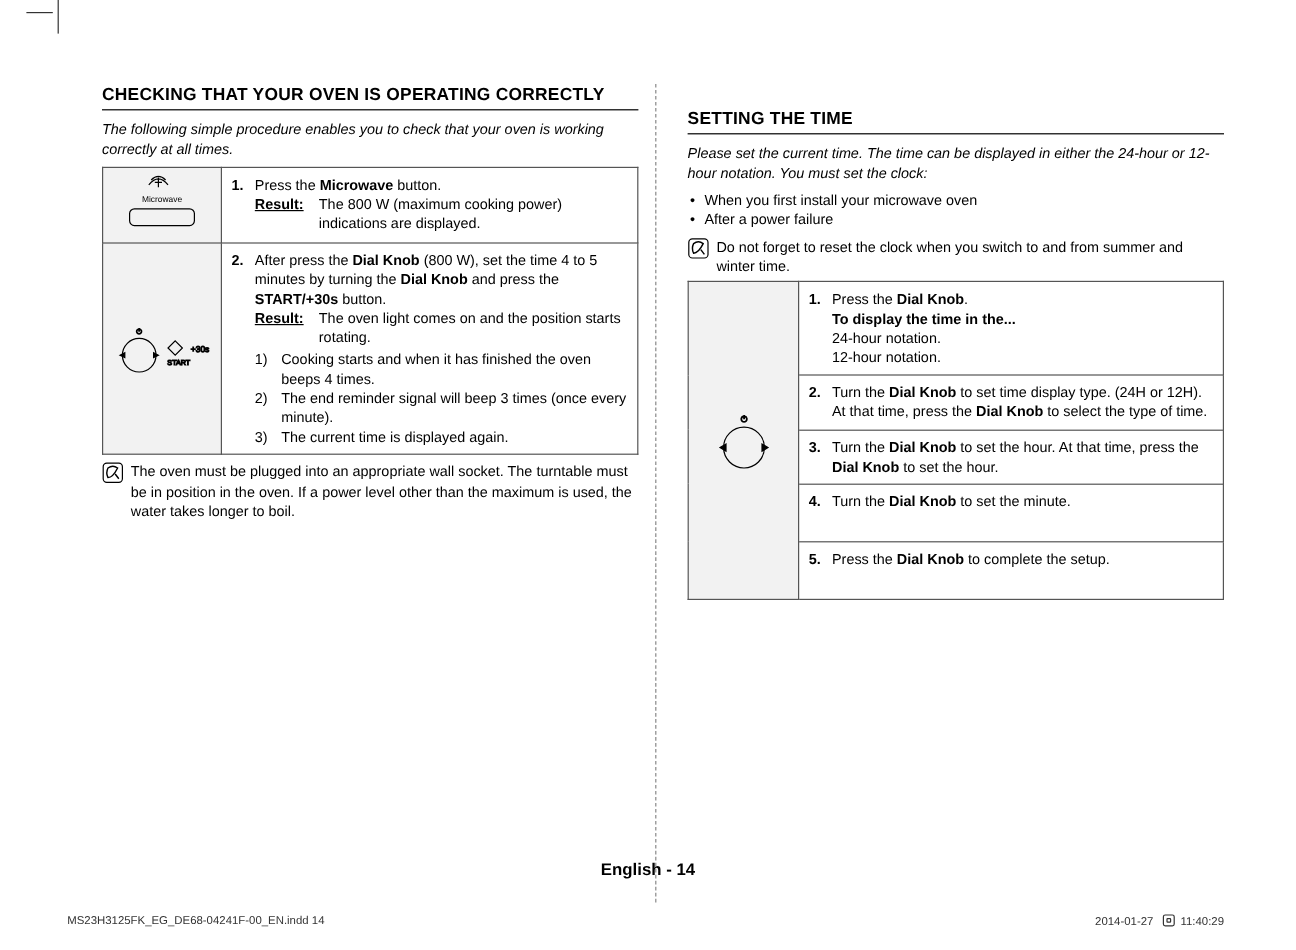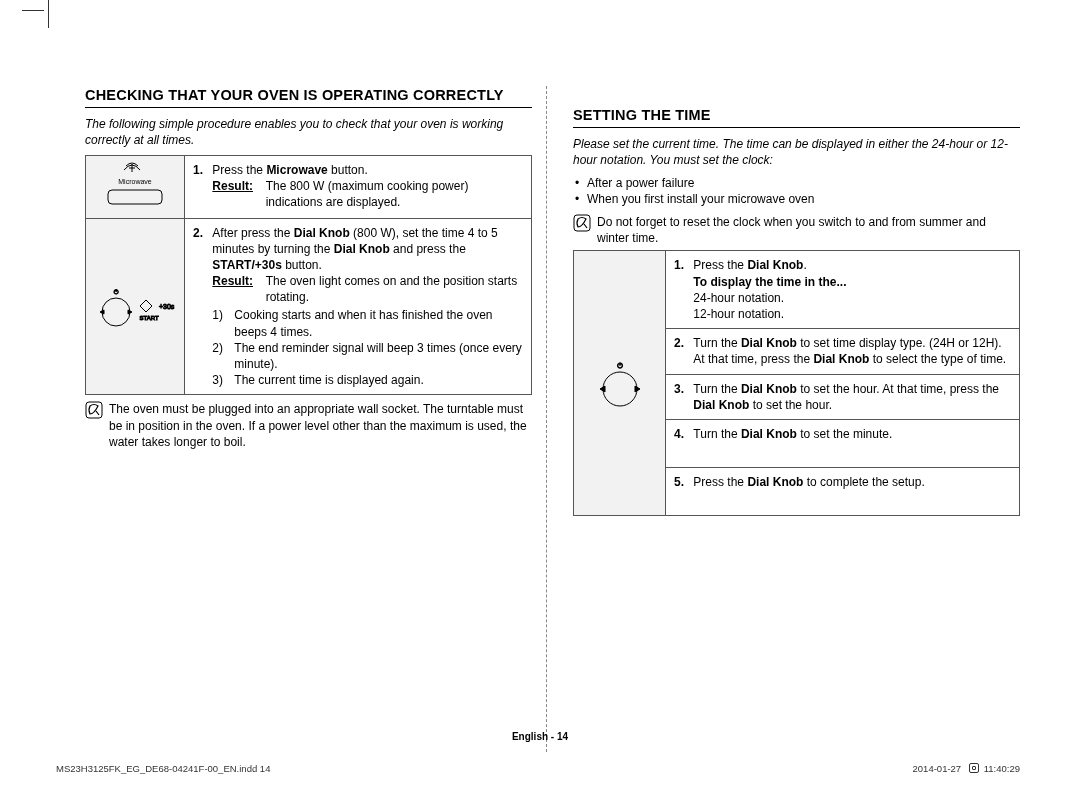--- a/index.html
+++ b/index.html
@@ -33,21 +33,20 @@
     left: 85px;
     top: 70px;
     right: 60px;
     bottom: 40px;
     display: flex;
     gap: 26px;
   }
   .col {
     flex: 1;
     min-width: 0;
-    margin-top: 16px;
   }
   .col-left { border-right: 1px dashed #888; padding-right: 14px; }
 
   h2.section {
     font-size: 14.5px;
     font-weight: 700;
     border-bottom: 1.5px solid #000;
     padding-bottom: 3px;
     margin-bottom: 8px;
     line-height: 1.25;
@@ -92,23 +91,23 @@
   }
   .note .note-icon {
     flex: 0 0 18px;
     height: 18px;
   }
   .note .note-icon svg { width: 18px; height: 18px; }
 
   .footer-center {
     position: absolute;
     left: 0; right: 0;
-    bottom: 50px;
+    bottom: 60px;
     text-align: center;
-    font-size: 10px;
+    font-size: 14px;
     font-weight: 700;
   }
   .imprint {
     position: absolute;
     left: 56px;
     right: 60px;
     bottom: 18px;
     display: flex;
     justify-content: space-between;
     font-size: 9.5px;
@@ -200,22 +199,22 @@
       </span>
       <span>The oven must be plugged into an appropriate wall socket. The turntable must be in position in the oven. If a power level other than the maximum is used, the water takes longer to boil.</span>
     </div>
   </div>
 
   <div class="col">
     <div style="height:20px"></div>
     <h2 class="section">SETTING THE TIME</h2>
     <p>Please set the current time. The time can be displayed in either the 24-hour or 12-hour notation. You must set the clock:</p>
     <ul class="bullets">
+      <li>When you first install your microwave oven</li>
       <li>After a power failure</li>
-      <li>When you first install your microwave oven</li>
     </ul>
     <div class="note">
       <span class="note-icon">
         <svg viewBox="0 0 18 18">
             <rect x="1" y="1" width="16" height="16" rx="3" fill="none" stroke="#000"></rect>
             <path d="M5 5 Q9 2 13 5 Q9 13 5 13 Q3 9 5 5 Z M11 10 L14 14" fill="none" stroke="#000" stroke-width="1.2"></path>
           </svg>
       </span>
       <span>Do not forget to reset the clock when you switch to and from summer and winter time.</span>
     </div>

